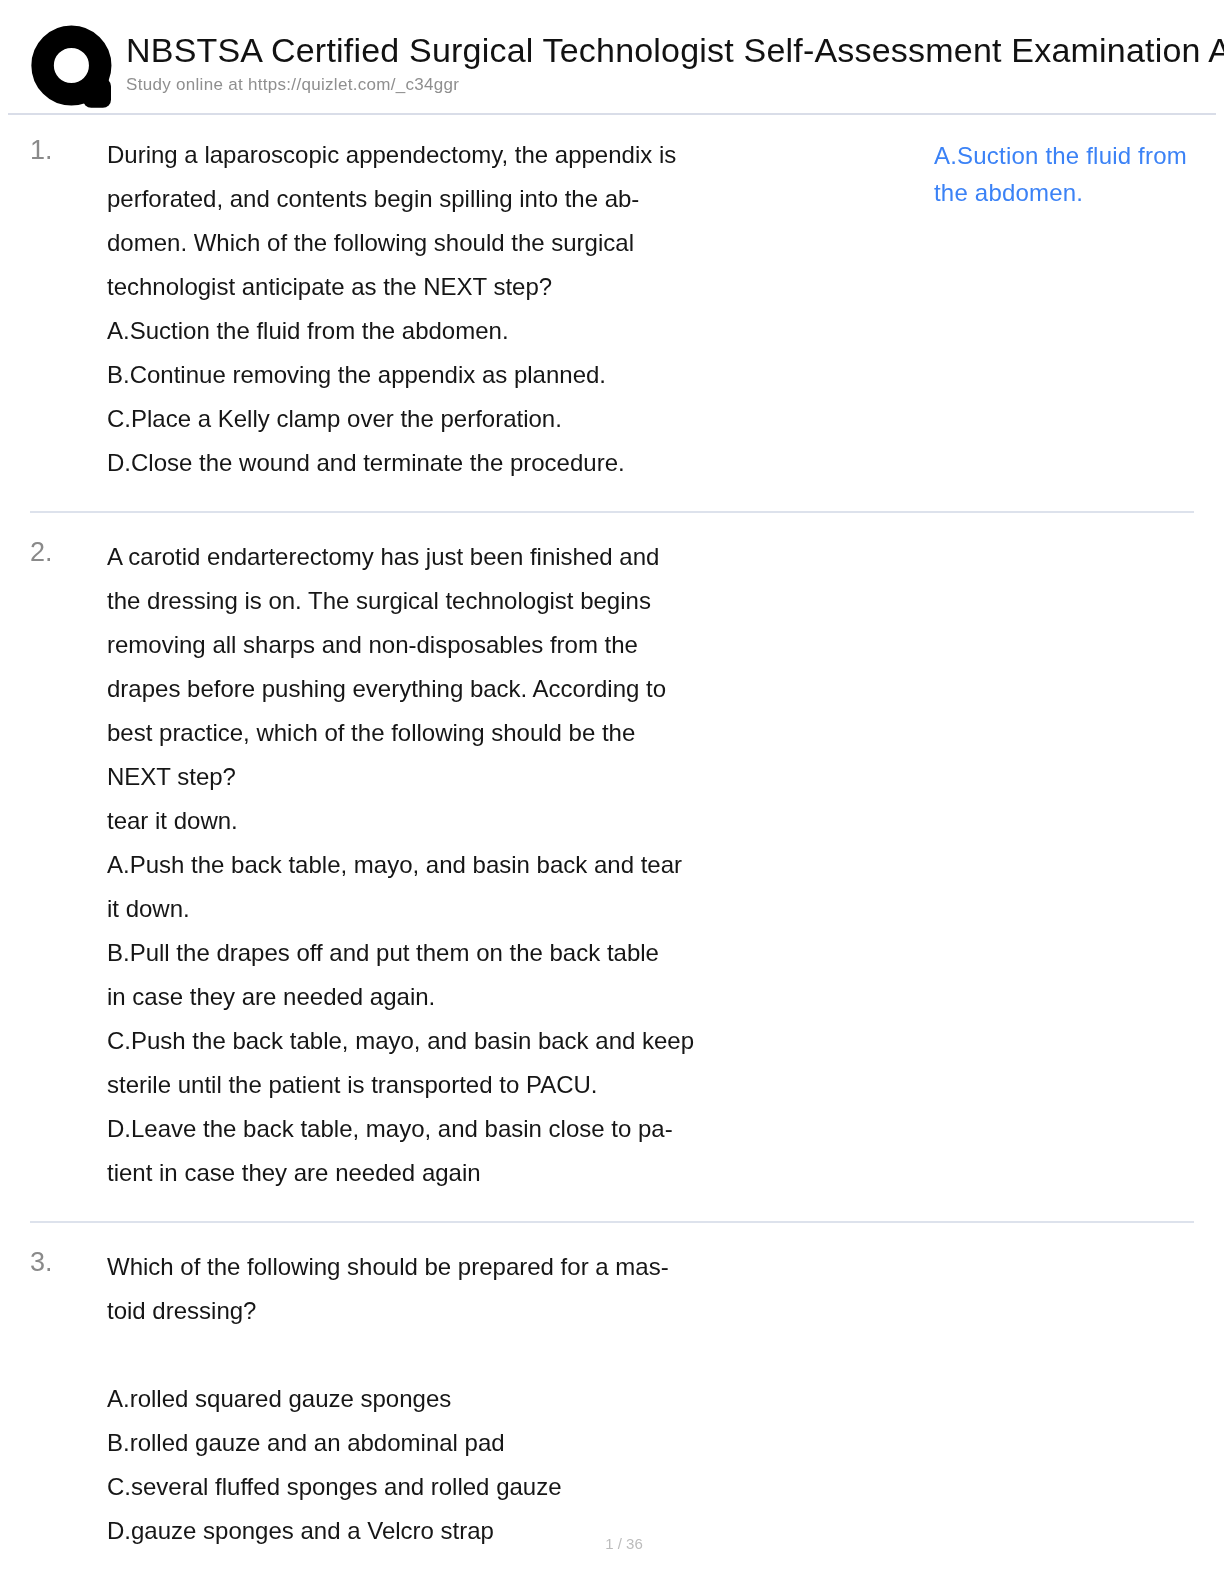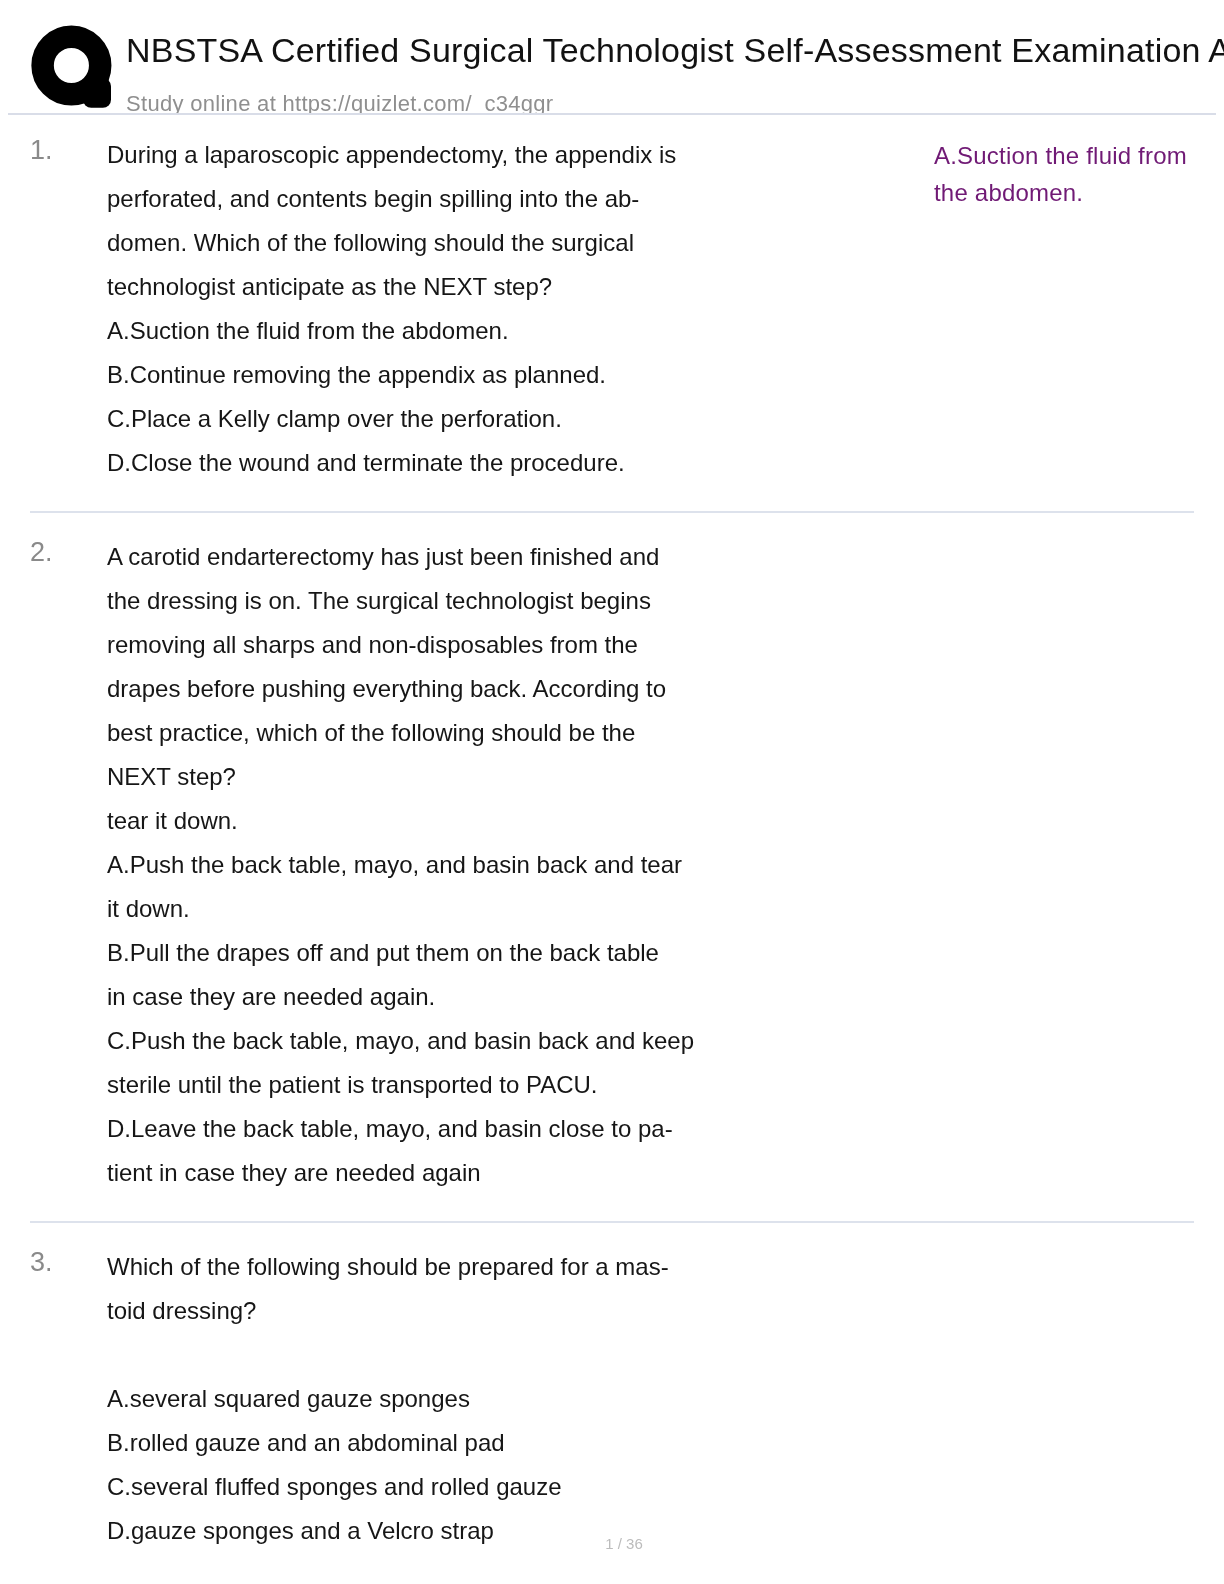--- a/index.html
+++ b/index.html
@@ -34,22 +34,22 @@
     overflow: hidden;
     flex: 1 1 auto;
   }
   .title {
     font-size: 34px;
     font-weight: 400;
     color: #121212;
     letter-spacing: 0.2px;
   }
   .subtitle {
-    margin-top: 21px;
-    font-size: 22px;
+    margin-top: 5px;
+    font-size: 17px;
     font-weight: 300;
     color: #8f8f8f;
     letter-spacing: 0.3px;
   }
   .header-rule {
     height: 2px;
     background: #d9dde8;
     margin: 0 8px;
   }
 
@@ -67,21 +67,21 @@
   }
   .q-text {
     font-size: 24px;
     line-height: 44px;
     color: #161616;
     white-space: pre-line;
   }
   .a-text {
     font-size: 24px;
     line-height: 37px;
-    color: #701a75;
+    color: #3b82f6;
     font-weight: 300;
     white-space: pre-line;
     padding-left: 14px;
     padding-top: 4px;
     letter-spacing: 0.2px;
   }
   .row-rule {
     height: 2px;
     background: #dde2ec;
     margin: 12px 30px 4px 30px;
@@ -150,19 +150,19 @@
 D.Leave the back table, mayo, and basin close to pa-
 tient in case they are needed again</div>
 </div>
 <div class="row-rule"></div>
 
 <div class="qrow" id="row-q3">
   <div class="q-number">3.</div>
   <div class="q-text">Which of the following should be prepared for a mas-
 toid dressing?
 
-A.several squared gauze sponges
+A.rolled squared gauze sponges
 B.rolled gauze and an abdominal pad
 C.several fluffed sponges and rolled gauze
 D.gauze sponges and a Velcro strap</div>
 </div>
 
 <div class="footer">1 / 36</div>
 
 </body></html>

